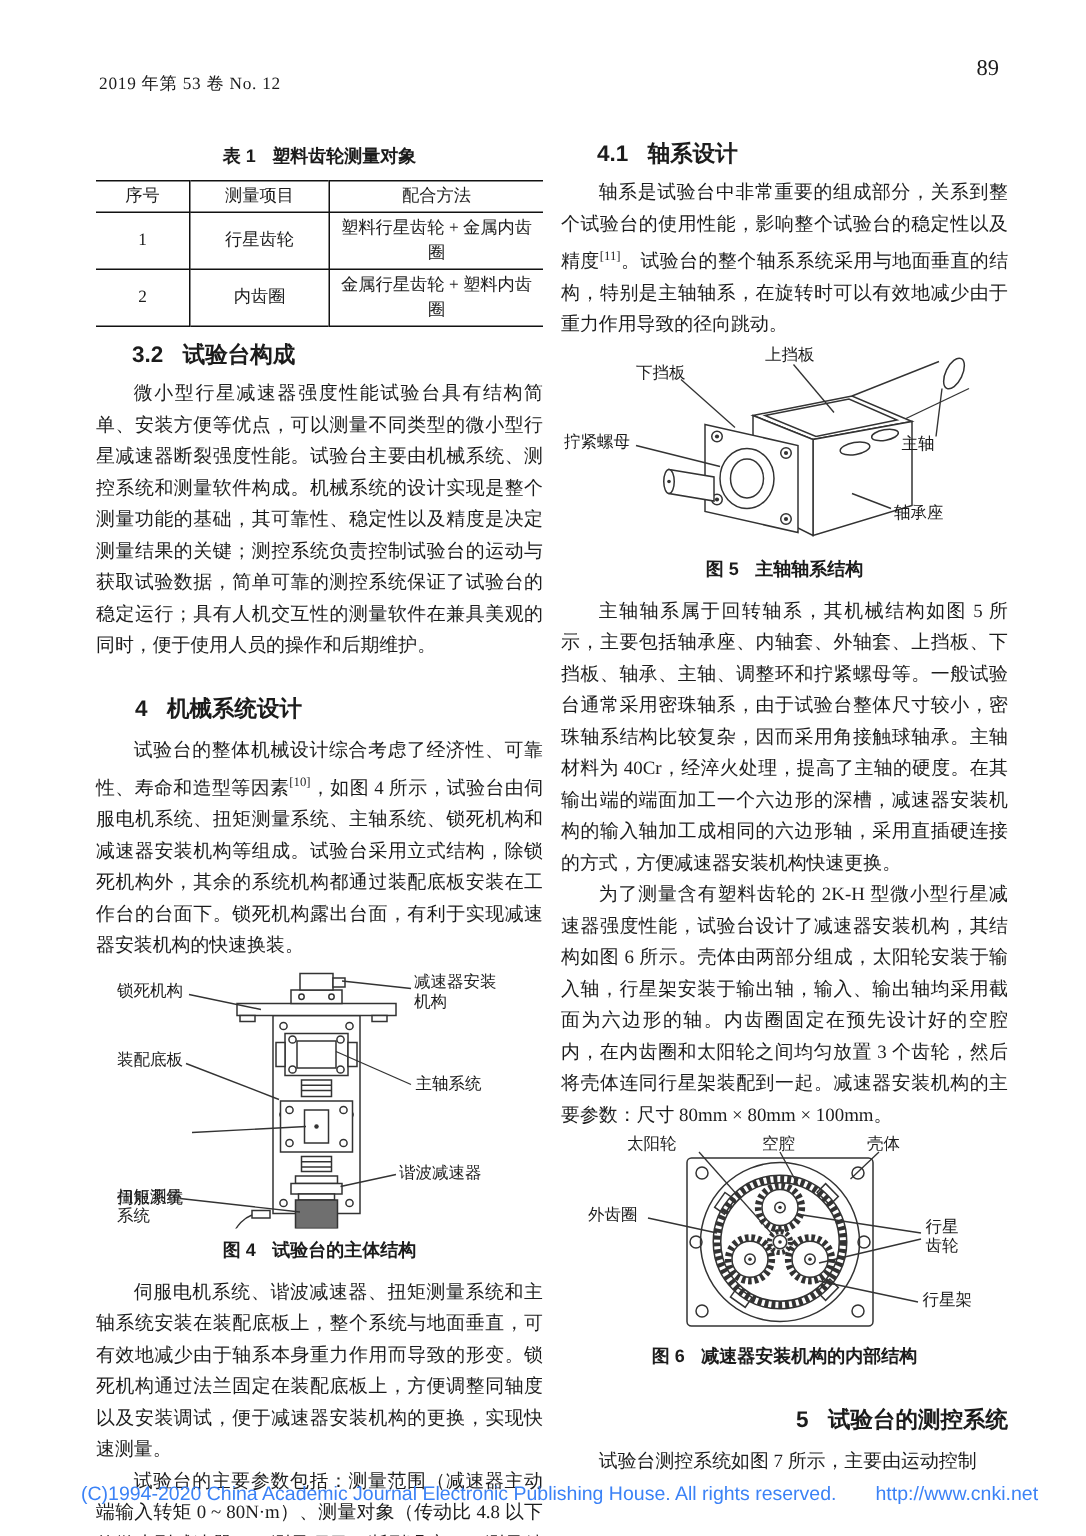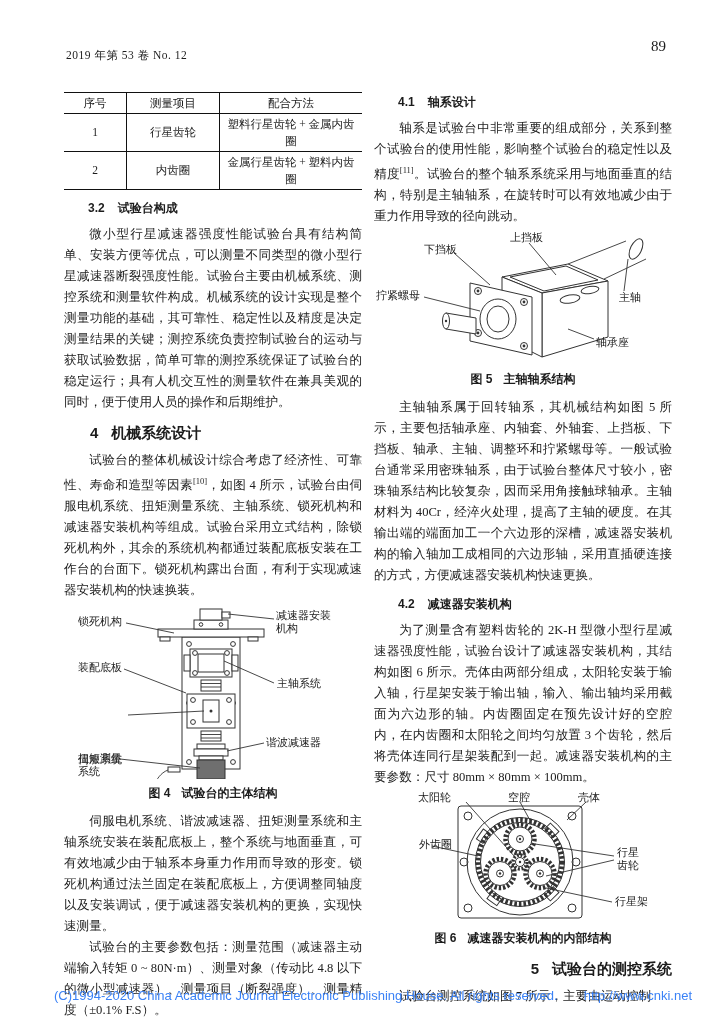--- a/index.html
+++ b/index.html
@@ -8,23 +8,23 @@
   
   .hdr-info{position:absolute;left:66px;top:48px;font-size:11.5px;letter-spacing:0.5px;}
   .hdr-page{position:absolute;right:58px;top:38px;font-size:15px;}
   
   .col{position:absolute;width:298px;font-size:12.6px;line-height:21px;}
   .col-left{left:64px;top:92px;}
   .col-right{left:374px;top:84px;}
   p.bp{margin:0;text-indent:2em;text-align:justify;}
   sup{font-size:8.5px;}
   
-  .h2{font-weight:bold;font-size:12px;margin:8px 0 5px;padding-left:24px;
+  .h2{font-weight:bold;font-size:15px;margin:8px 0 5px;padding-left:24px;
       font-family:"Liberation Sans","DejaVu Sans",sans-serif;}
-  .h1{font-weight:bold;font-size:15px;margin:9px 0 7px;padding-left:26px;
+  .h1{font-weight:bold;font-size:15px;margin:21px 0 7px;padding-left:26px;
       font-family:"Liberation Sans","DejaVu Sans",sans-serif;}
   .hnum{margin-right:13px;}
   
   .tcap{text-align:center;font-weight:bold;font-size:12px;margin:2px 0 5px;
         font-family:"Liberation Sans","DejaVu Sans",sans-serif;}
   .tcap .cap-label{margin-right:11px;}
   table.t1{width:100%;border-collapse:collapse;border-top:1.6px solid #111;border-bottom:1.6px solid #111;
            font-size:11.5px;line-height:17px;}
   table.t1 th,table.t1 td{font-weight:normal;text-align:center;padding:1.5px 2px;
            border-bottom:0.8px solid #111;border-right:0.8px solid #111;}
@@ -50,20 +50,23 @@
 </head>
 <body>
 
 <div class="page">
 
   <span class="hdr-info">2019 年第 53 卷 No. 12</span>
   <span class="hdr-page">89</span>
 
   <div class="col col-left">
 
+    <div class="tcap">
+      <span class="cap-label">表 1</span><span>塑料齿轮测量对象</span>
+    </div>
 
     <table class="t1">
       <thead>
         <tr>
           <th class="c0">序号</th>
           <th class="c1">测量项目</th>
           <th>配合方法</th>
         </tr>
       </thead>
       <tbody>
@@ -209,32 +212,29 @@
 
         <line class="ln" x1="155" y1="10" x2="182" y2="42"></line>
         <line class="ln" x1="80" y1="20" x2="116" y2="52"></line>
         <line class="ln" x1="50" y1="64" x2="106" y2="78"></line>
         <line class="ln" x1="250" y1="58" x2="254" y2="26"></line>
         <line class="ln" x1="220" y1="106" x2="194" y2="96"></line>
       </svg>
       <div class="flabel" style="left:136px;top:-2px;">上挡板</div>
       <div class="flabel" style="left:50px;top:10px;">下挡板</div>
       <div class="flabel" style="left:2px;top:56px;">拧紧螺母</div>
-      <div class="flabel" style="left:245px;top:58px;">主轴</div>
+      <div class="flabel" style="left:227px;top:58px;font-family:Liberation Mono, monospace;">主轴</div>
       <div class="flabel" style="left:222px;top:103px;">轴承座</div>
     </div>
     <div class="fcap">
       <span class="cap-label">图 5</span><span>主轴轴系结构</span>
     </div>
 
     <p class="bp">主轴轴系属于回转轴系，其机械结构如图 5 所示，主要包括轴承座、内轴套、外轴套、上挡板、下挡板、轴承、主轴、调整环和拧紧螺母等。一般试验台通常采用密珠轴系，由于试验台整体尺寸较小，密珠轴系结构比较复杂，因而采用角接触球轴承。主轴材料为 40Cr，经淬火处理，提高了主轴的硬度。在其输出端的端面加工一个六边形的深槽，减速器安装机构的输入轴加工成相同的六边形轴，采用直插硬连接的方式，方便减速器安装机构快速更换。</p>
 
-    <div class="h2">
-      <span class="hnum">4.2</span><span>减速器安装机构</span>
-    </div>
     <p class="bp">为了测量含有塑料齿轮的 2K-H 型微小型行星减速器强度性能，试验台设计了减速器安装机构，其结构如图 6 所示。壳体由两部分组成，太阳轮安装于输入轴，行星架安装于输出轴，输入、输出轴均采用截面为六边形的轴。内齿圈固定在预先设计好的空腔内，在内齿圈和太阳轮之间均匀放置 3 个齿轮，然后将壳体连同行星架装配到一起。减速器安装机构的主要参数：尺寸 80mm × 80mm × 100mm。</p>
 
     <div class="fig" style="height:130px;">
       <svg width="298" height="130" viewBox="0 0 298 130">
 
         <rect class="sh" x="84" y="12" width="124" height="112" rx="3"></rect>
         <circle class="shn" cx="94" cy="22" r="4"></circle>
           <circle class="shn" cx="198" cy="22" r="4"></circle>
         <circle class="shn" cx="94" cy="114" r="4"></circle>
           <circle class="shn" cx="198" cy="114" r="4"></circle>
@@ -278,21 +278,21 @@
         <line class="ln" x1="146" y1="8" x2="158" y2="30"></line>
         <line class="ln" x1="212" y1="8" x2="193" y2="26"></line>
         <line class="ln" x1="58" y1="52" x2="104" y2="62"></line>
         <line class="ln" x1="240" y1="62" x2="161" y2="50"></line>
         <line class="ln" x1="240" y1="66" x2="172" y2="82"></line>
         <line class="ln" x1="238" y1="108" x2="172" y2="94"></line>
       </svg>
       <div class="flabel" style="left:44px;top:-3px;">太阳轮</div>
       <div class="flabel" style="left:134px;top:-3px;">空腔</div>
       <div class="flabel" style="left:204px;top:-3px;">壳体</div>
-      <div class="flabel" style="left:18px;top:44px;margin-left:27px;">外齿圈</div>
+      <div class="flabel" style="left:18px;top:44px;">外齿圈</div>
       <div class="flabel" style="left:243px;top:52px;width:24px;">行星齿轮</div>
       <div class="flabel" style="left:241px;top:101px;">行星架</div>
     </div>
     <div class="fcap">
       <span class="cap-label">图 6</span><span>减速器安装机构的内部结构</span>
     </div>
 
     <div class="h1" style="padding-left:12px;text-align:right;">
       <span class="hnum">5</span><span>试验台的测控系统</span>
     </div>

